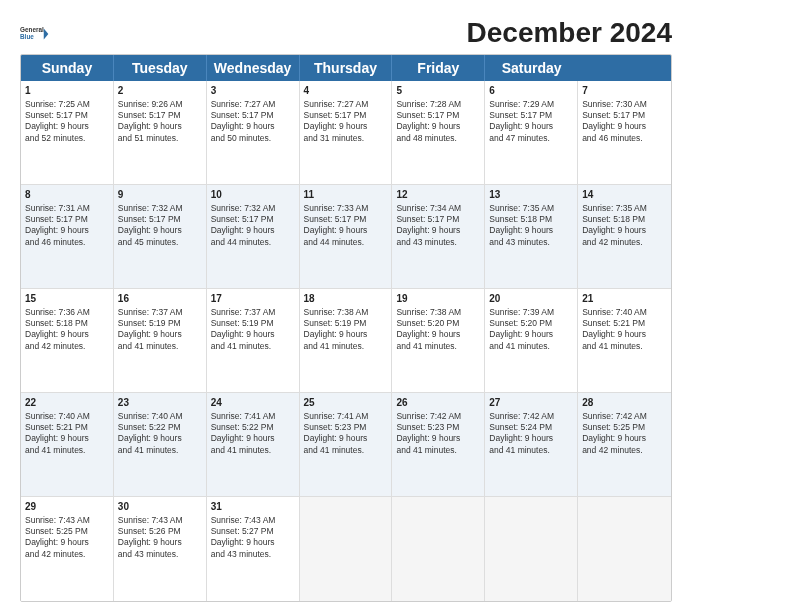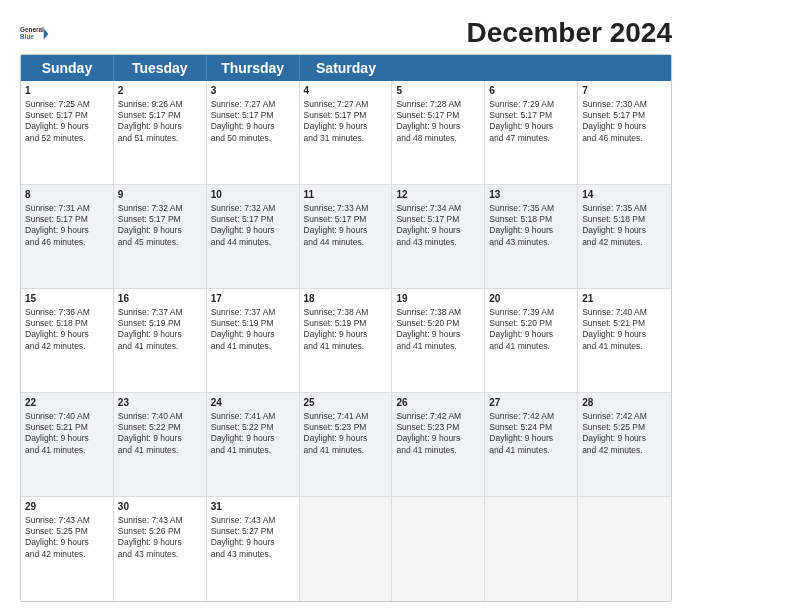--- a/index.html
+++ b/index.html
@@ -114,21 +114,23 @@
     </div>
     <div class="title-block">
       <div class="main-title">December 2024</div>
     </div>
   </div>
 
   <div class="calendar">
     <div class="cal-header">
     <div class="cal-header-cell">Sunday</div>
         <div class="cal-header-cell">Tuesday</div>
+        <div class="cal-header-cell">Wednesday</div>
         <div class="cal-header-cell">Thursday</div>
+        <div class="cal-header-cell">Friday</div>
         <div class="cal-header-cell">Saturday</div>
       </div>
     <div class="cal-body">
     <div class="cal-row">
           <div class="cal-cell">
             <span class="day-num">1</span>
             <div>Sunrise: 7:25 AM</div>
             <div>Sunset: 5:17 PM</div>
             <div>Daylight: 9 hours</div>
             <div>and 52 minutes.</div>

